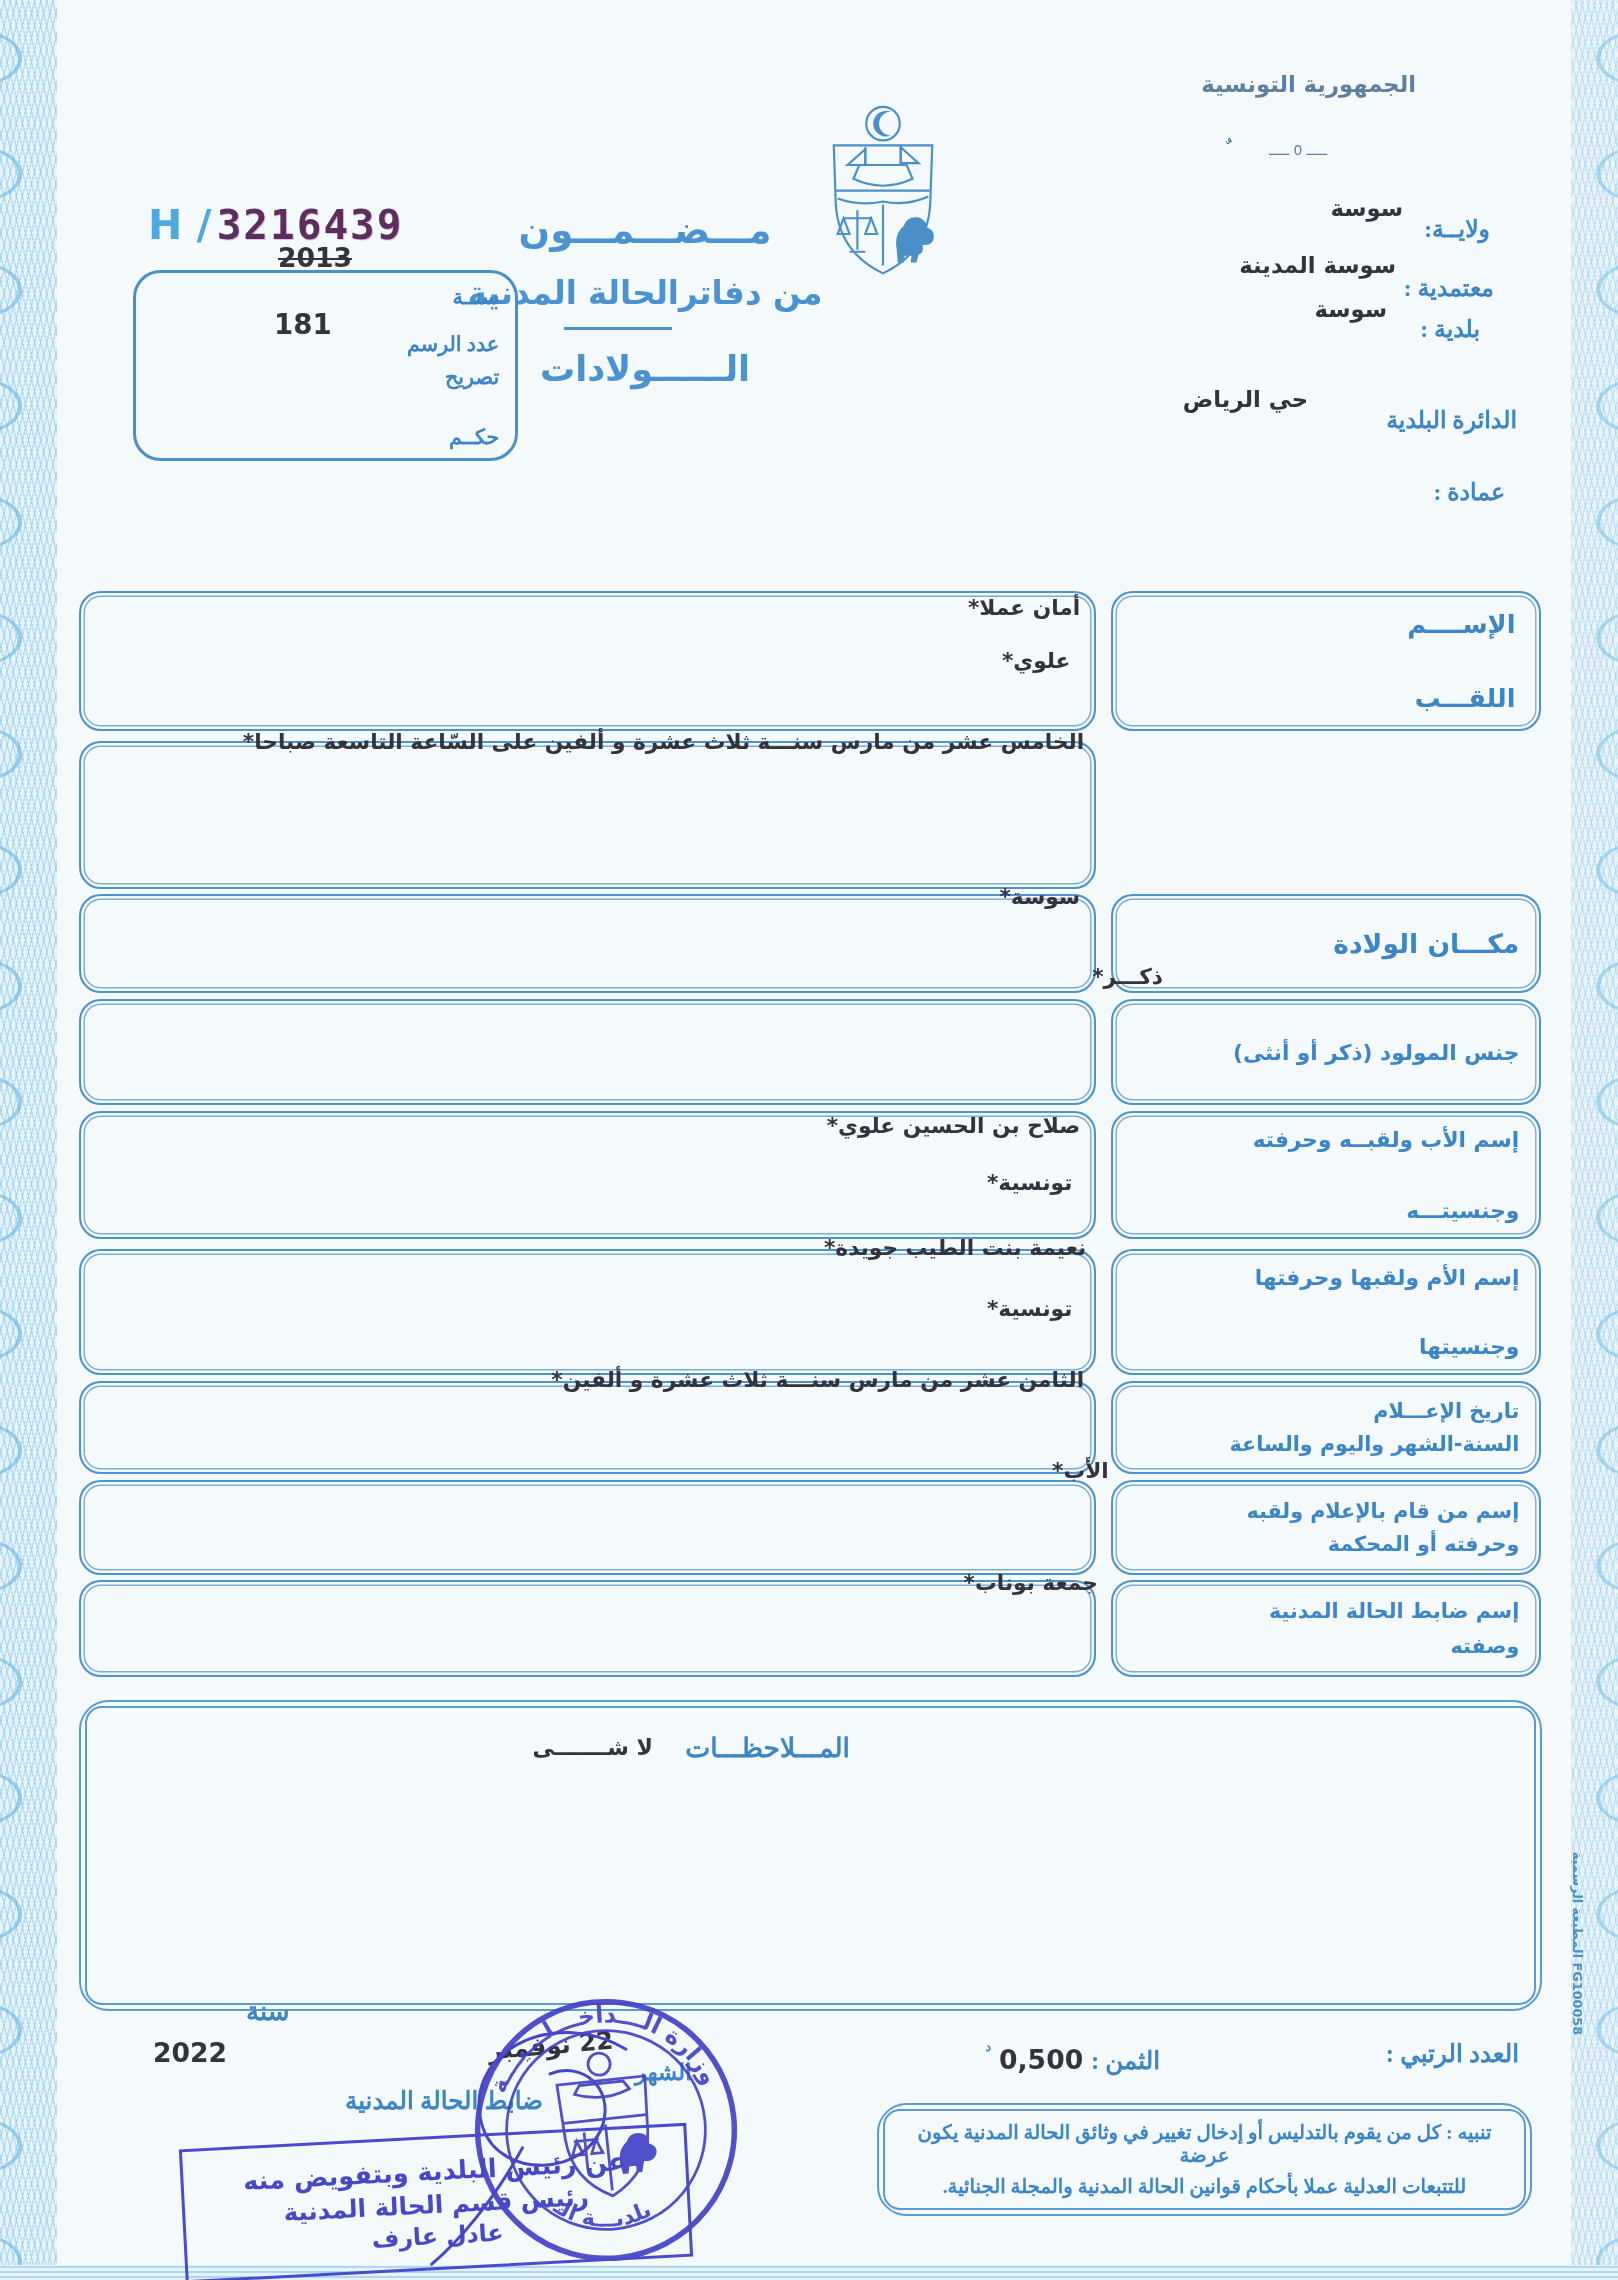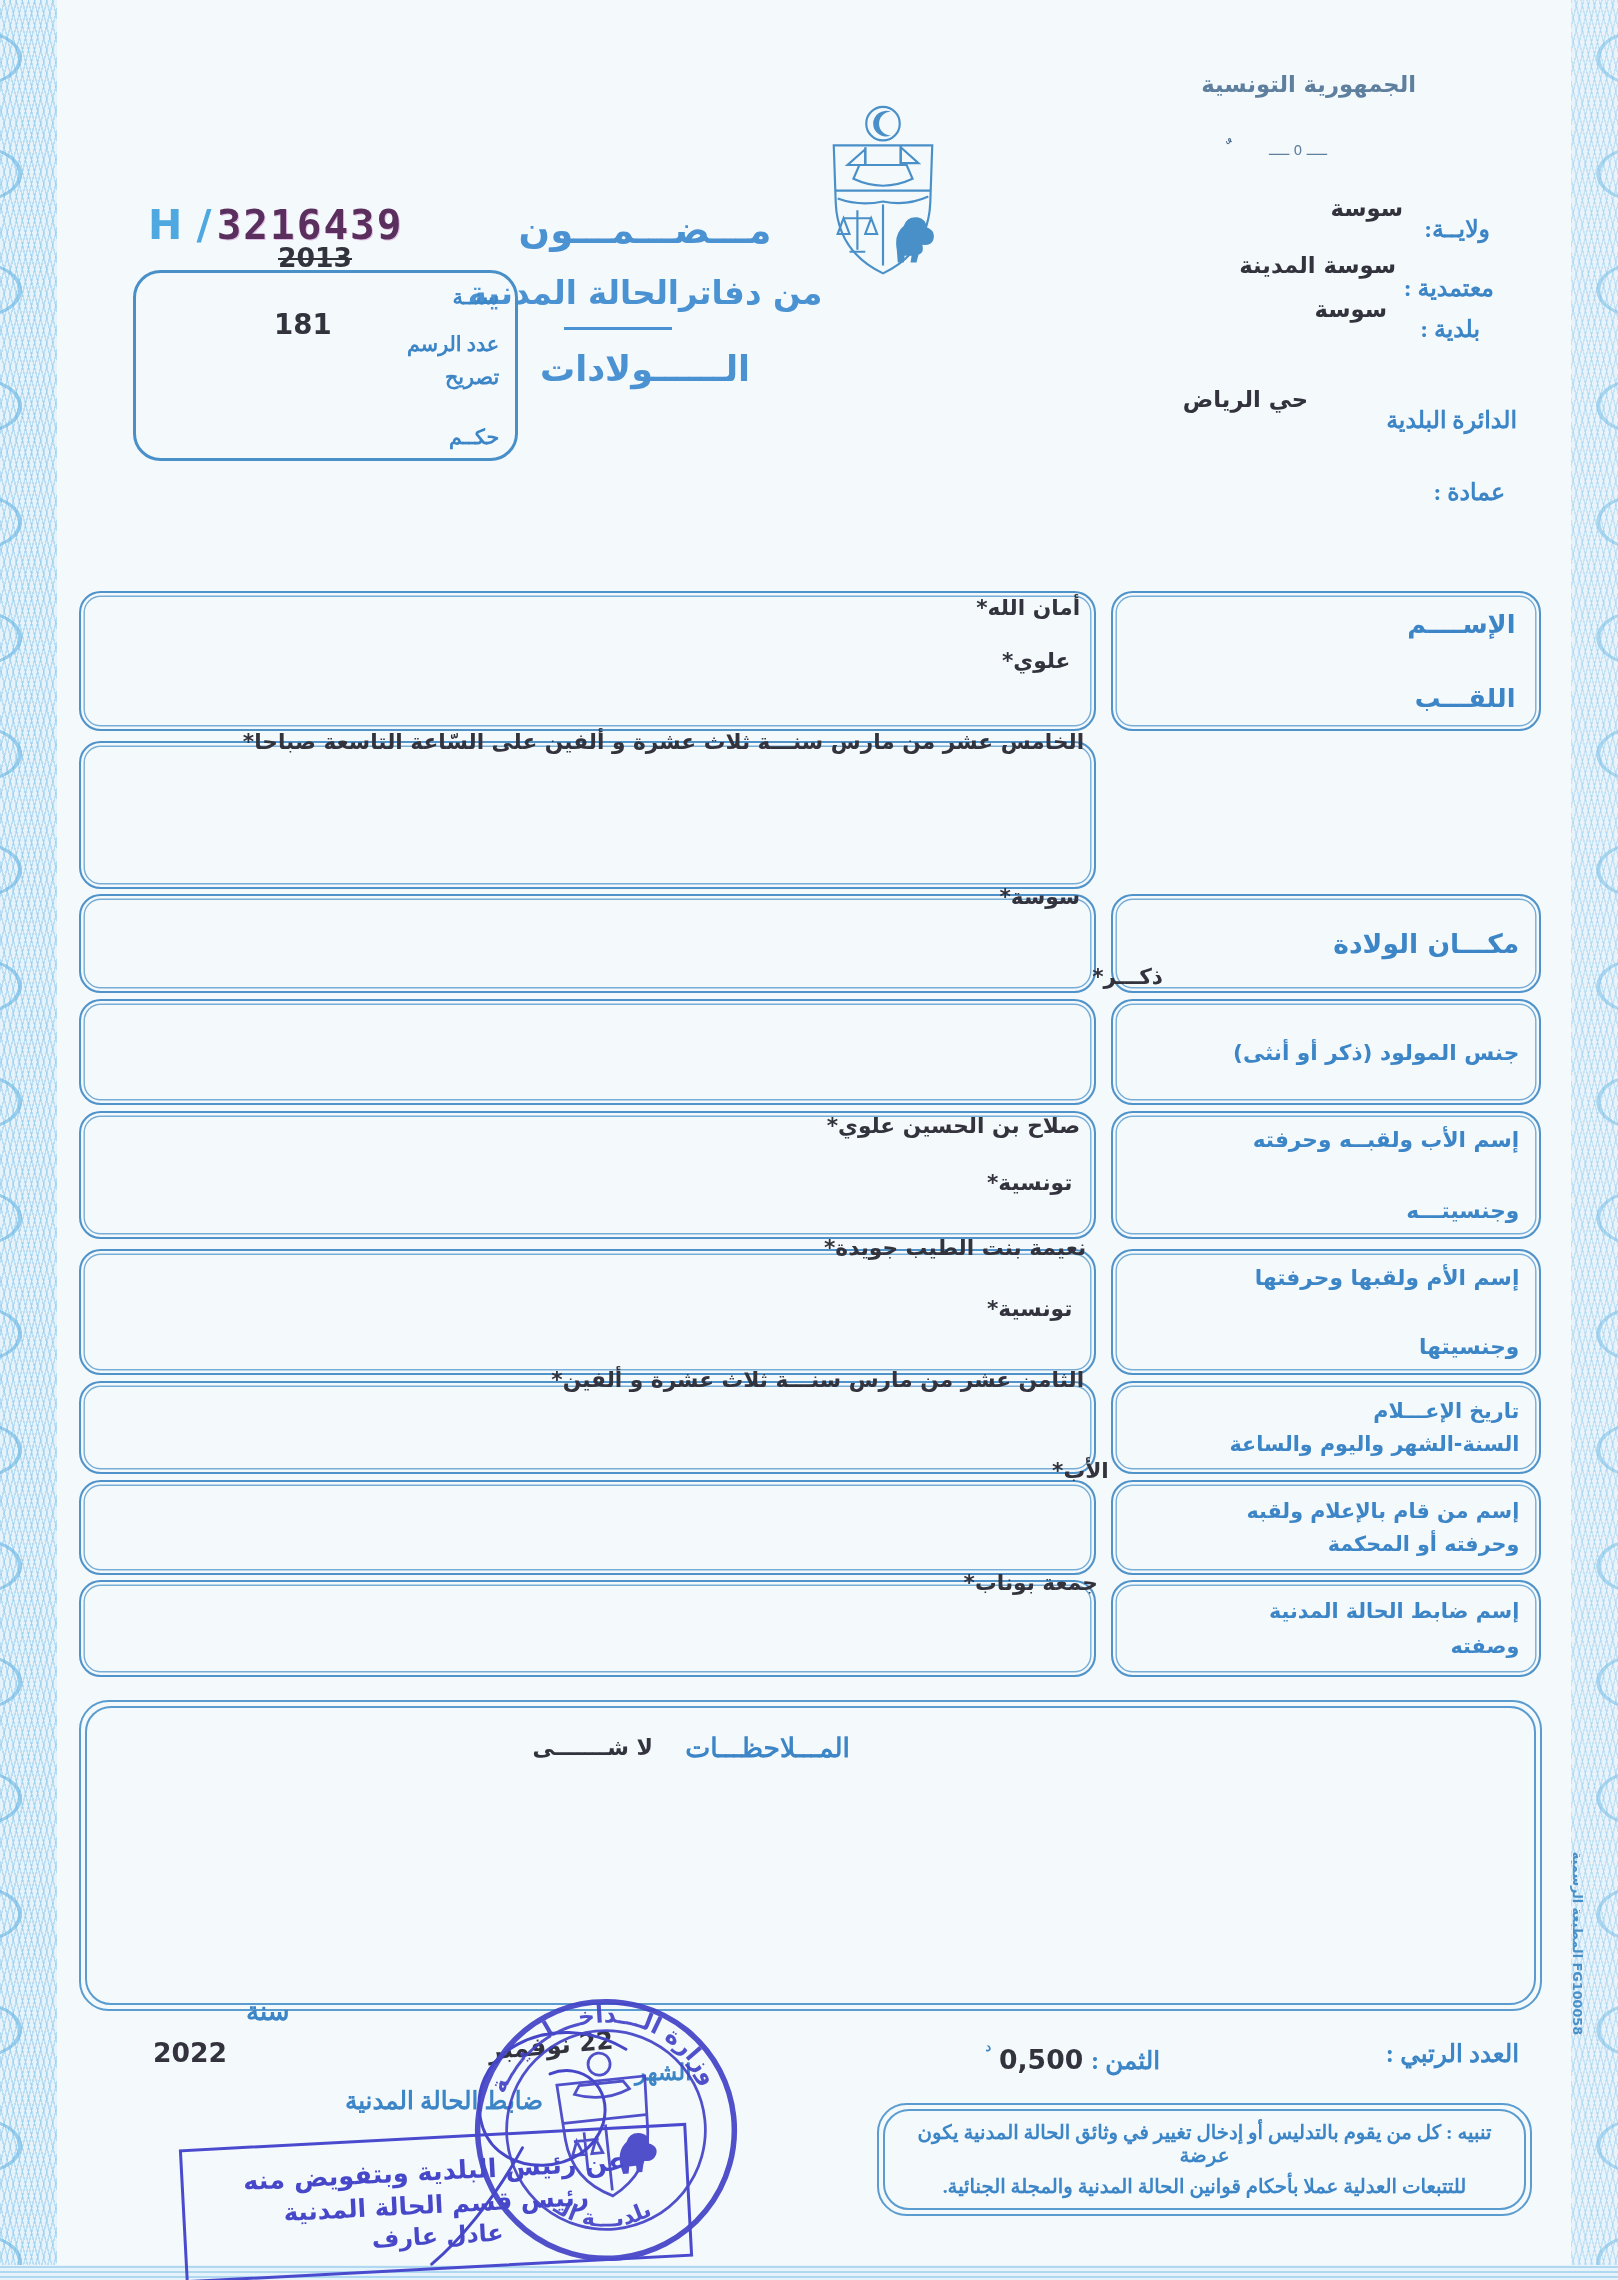--- a/index.html
+++ b/index.html
@@ -30,21 +30,21 @@
   .vbox,.lbox{position:absolute;top:0;height:100%;box-sizing:border-box;
     border:2.5px solid #4f93ca;border-radius:21.7px;
     box-shadow:inset 0 0 0 2.5px #f4f9fc, inset 0 0 0 3.9px rgba(79,147,202,.75);}
   .vbox{left:0;width:1017px;}
   .lbox{left:1032px;width:430px;display:flex;flex-direction:column;direction:rtl;
     text-align:right;padding:11.8px 19.7px;color:#3c85c6;font-weight:bold;font-size:21.7px;}
   .val{position:absolute;direction:rtl;white-space:nowrap;color:#33333d;
     font-weight:600;font-size:21.7px;}
   
   .dbl{box-sizing:border-box;border:2.5px solid #5a9ccf;border-radius:29.6px;padding:3.9px;}
-  .dbl-in{box-sizing:border-box;width:100%;height:100%;border:2px solid #5a9ccf;border-radius:26px;}
+  .dbl-in{box-sizing:border-box;width:100%;height:100%;border:2px solid #5a9ccf;border-radius:17px;}
   .stampink{color:#4748c9;}
   sup.dinar{font-size:12.8px;vertical-align:17.7px;}
 </style>
 </head>
 <body>
 
 <div class="page">
 
   <div class="edge left"></div>
   <div class="edge right"></div>
@@ -104,21 +104,21 @@
   <div class="abs" style="left:133px;top:270px;width:379px;height:185px;border:3px solid #4a90c8;border-radius:27.6px;">
     <div class="abs rtl lab" style="right:15.8px;top:11.8px;font-size:20.7px;">سنــة</div>
     <div class="abs rtl lab" style="right:15.8px;top:59px;font-size:20.7px;">عدد الرسم</div>
     <div class="abs rtl lab" style="right:15.8px;top:92px;font-size:20.7px;">تصريح</div>
     <div class="abs rtl lab" style="right:15.8px;top:152px;font-size:20.7px;">حكــم</div>
     <div class="abs ink" style="left:138px;top:35px;font-size:27.6px;">181</div>
   </div>
 
   <div class="row" style="top:591px;height:140px;">
     <div class="vbox">
-      <span class="val" style="right:13.8px;top:2px;">أمان الله*</span>
+      <span class="val" style="right:13.8px;top:2px;">أمان عملا*</span>
       <span class="val" style="right:23.6px;top:55px;">علوي*</span>
     </div>
     <div class="lbox" style="justify-content:space-between;font-size:25.6px;padding:15.8px 23.6px;">
       <span>الإســــم</span>
       <span>اللقـــب</span>
     </div>
   </div>
 
   <div class="row" style="top:741px;height:148px;">
     <div class="vbox">

